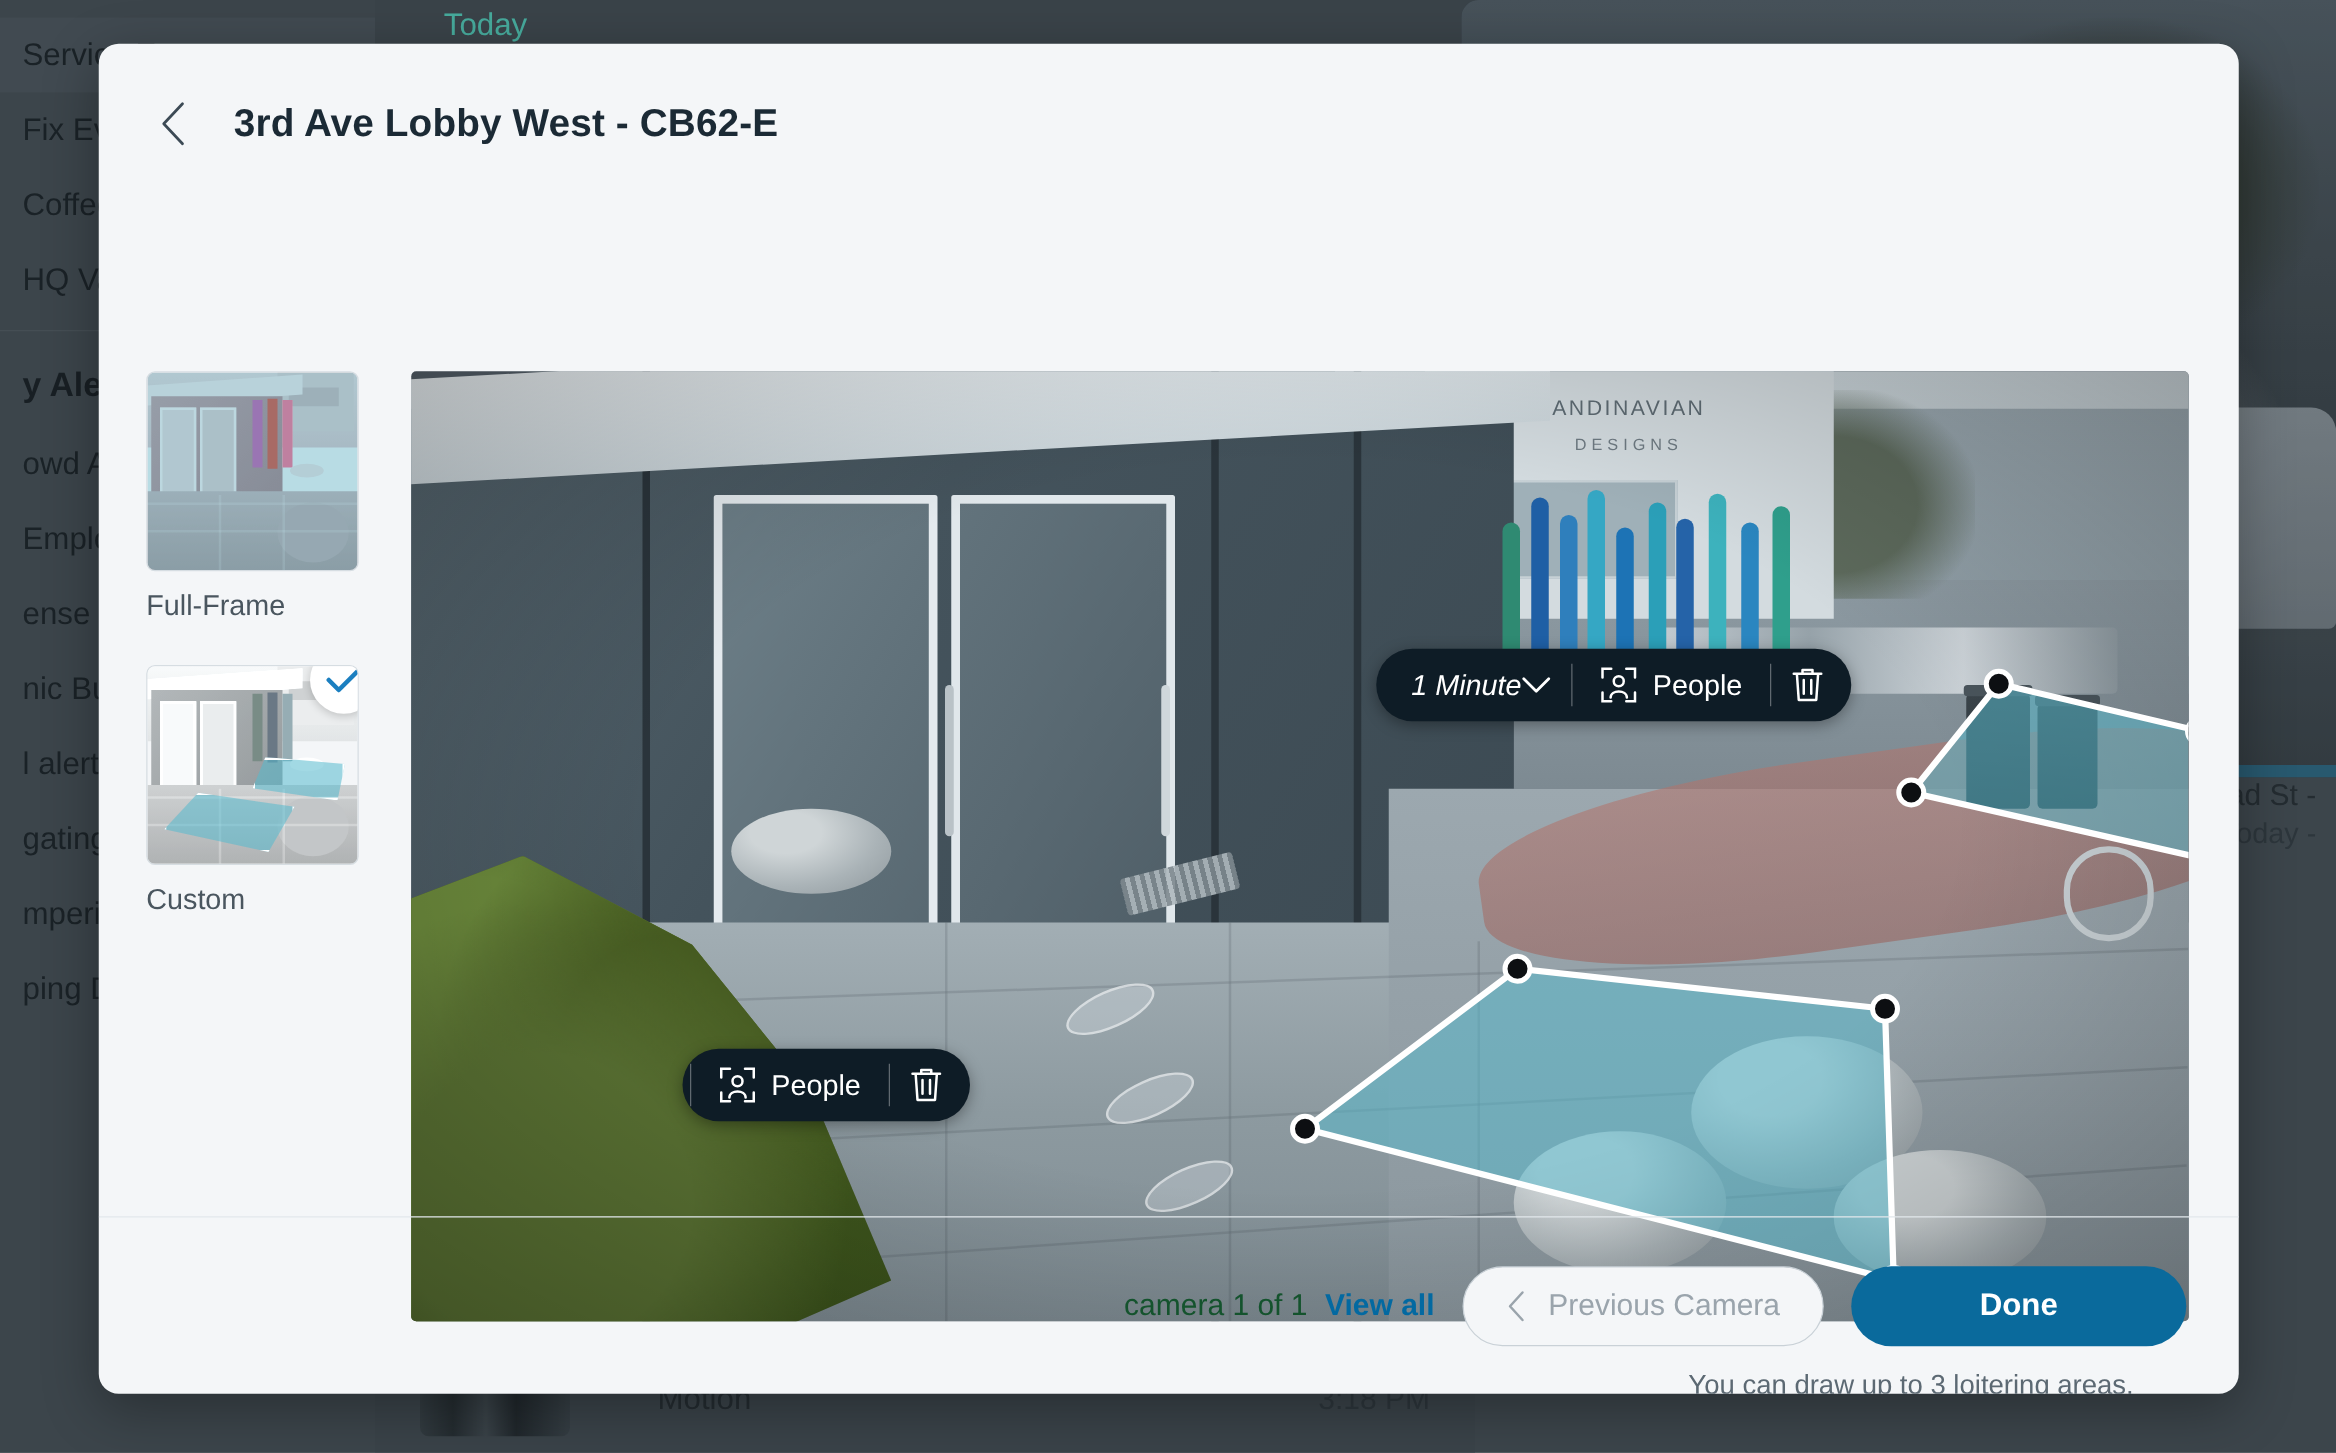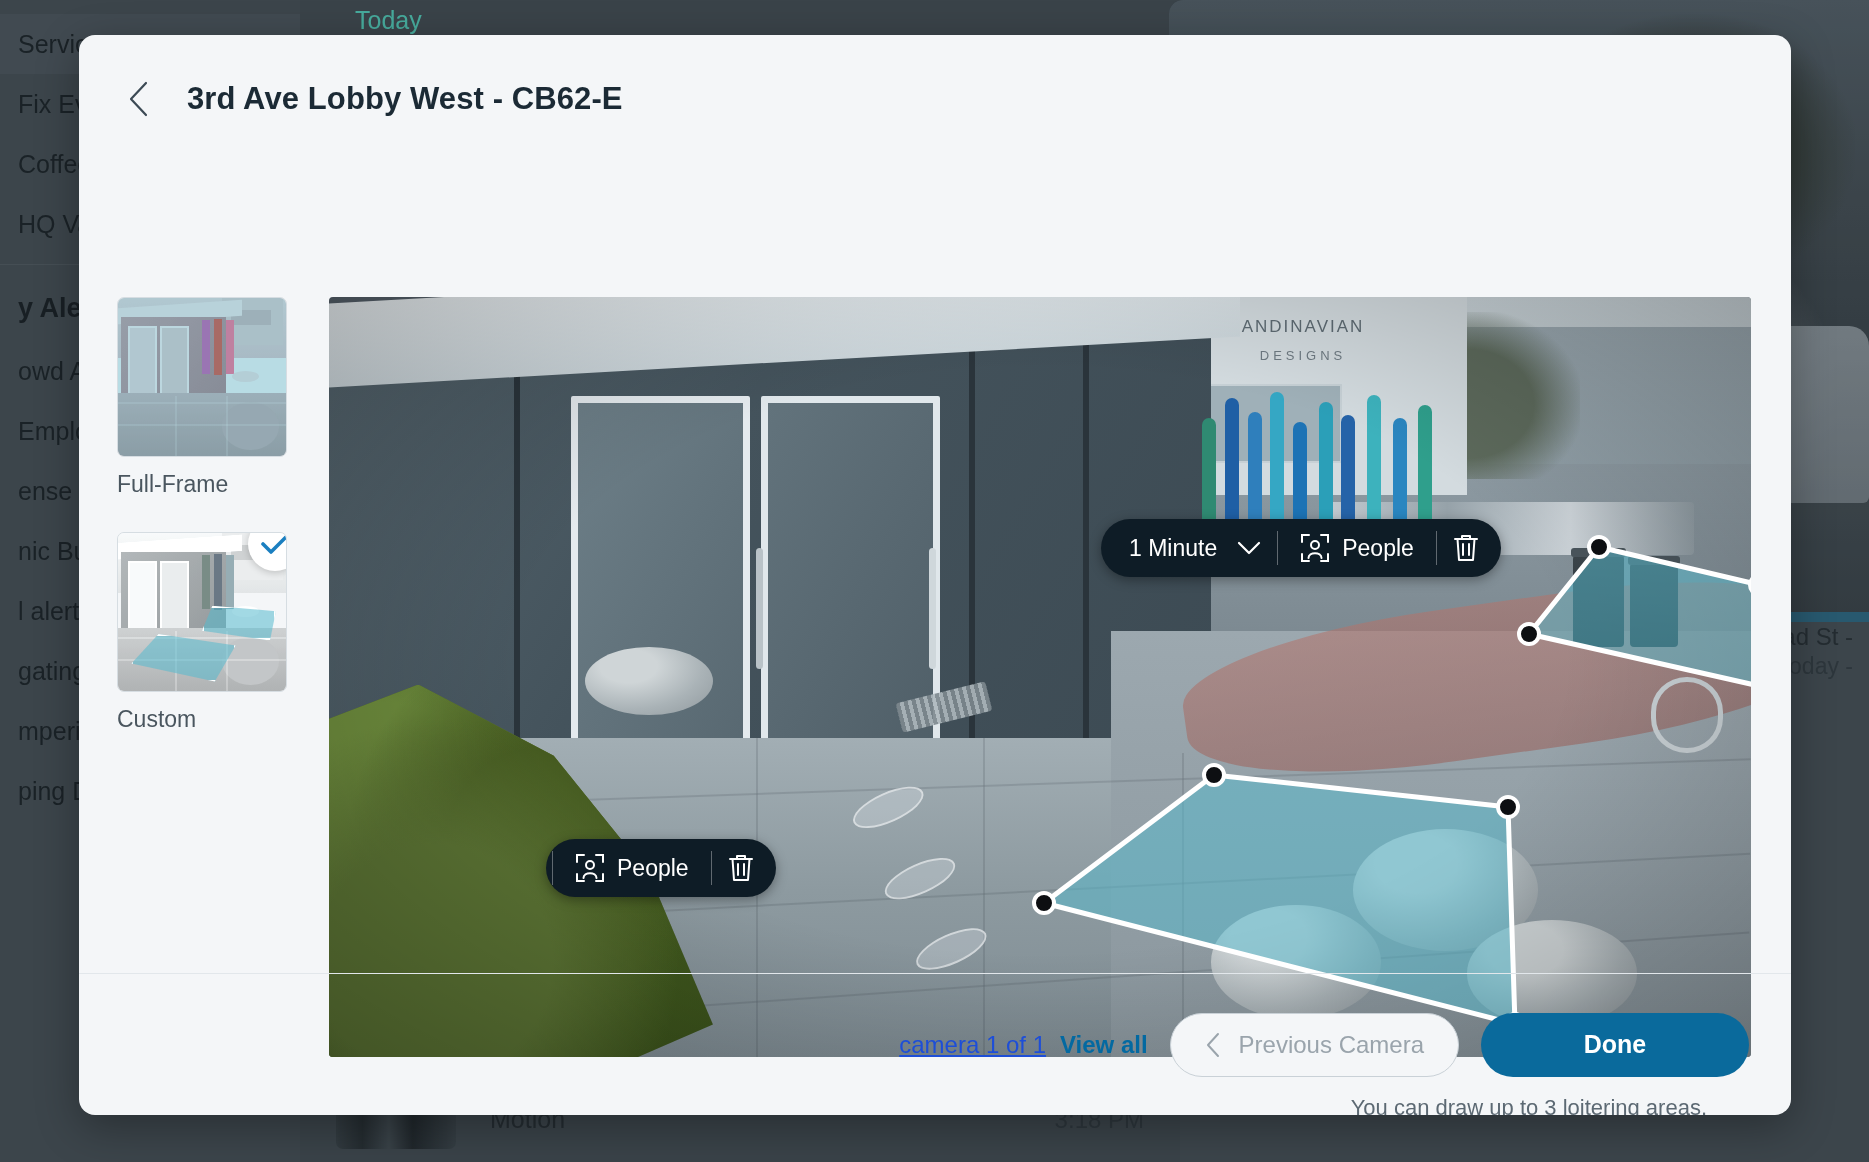--- a/index.html
+++ b/index.html
@@ -34,21 +34,21 @@
     background: #4b555c;
   }
   .bg-today {
     height: 40px; display: flex; align-items: center; padding-left: 55px;
     color: #5eead4; font-size: 25px;
   }
   .bg-strip { height: 24px; background: #5a646b; }
   .bg-event-row {
     position: absolute; left: 0; bottom: 0; width: 880px; height: 86px;
     background: #4b555c; border-top: 1px solid #5b656c;
-    display: flex; align-items: center; padding: 0 36px;
+    display: flex; align-items: center; padding: 0 36px; gap: 36px;
   }
   .bg-event-thumb {
     width: 120px; height: 58px; border-radius: 7px;
     background: linear-gradient(90deg,#404a50 0%,#2c3439 22%,#4a545b 44%,#262d32 64%,#444e55 100%);
     position: relative; flex: none;
   }
   .bg-event-thumb::after {
     content:""; position:absolute; right:2px; top:2px; width:8px; height:8px;
     border-radius:50%; background:#27a07c;
   }
@@ -266,23 +266,23 @@
   .poly-svg { position:absolute; inset:0; width:100%; height:100%; pointer-events:none; }
 
   
   .zone-toolbar {
     position: absolute; display: flex; align-items: center;
     height: 58px; background: #0e1c26; border-radius: 29px;
     color: #ffffff; padding: 0 6px; white-space: nowrap;
     box-shadow: 0 3px 12px rgba(0,0,0,.35);
   }
   .tb-select {
-    display:flex; align-items:center; gap: 20px;
+    display:flex; align-items:center; 
     padding: 0 16px 0 22px; height: 100%; cursor: pointer;
-    font-size: 23px; color: #ffffff; background:none; border:none;
+    font-size: 23px; color: #ffffff; background:none; border:none;font-style:italic;
   }
   .tb-div { width:1px; height:34px; background: rgba(255,255,255,.34); flex:none; }
   .tb-type {
     display:flex; align-items:center; gap:12px; padding: 0 22px; height:100%;
     cursor:pointer; font-size: 23px; color:#fff;
   }
   .tb-trash {
     display:flex; align-items:center; justify-content:center;
     width: 58px; height: 100%; cursor: pointer;
   }
@@ -291,21 +291,21 @@
   .hint {
     padding: 38px 44px 0 0; text-align: right;
     font-size: 22px; color: #5c6973;
   }
   .modal-footer {
     position: absolute; left:0; bottom:0; width:100%; height:142px;
     border-top: 1px solid #e2e7eb;
     display:flex; align-items:center; justify-content:flex-end;
     padding-right: 42px; gap: 0;
   }
-  .cam-count { font-size: 24px; color: #1d4ed8; text-decoration: underline; }
+  .cam-count { font-size: 24px; color: #14532d; }
   .view-all {
     margin-left: 14px; font-size: 24px; font-weight: bold; color: #0369a1;
     cursor: pointer; text-decoration: none;
   }
   .prev-btn {
     margin-left: 22px; display:flex; align-items:center; gap: 18px;
     height: 64px; padding: 0 34px; border-radius: 32px;
     border: 1px solid #c9d1d7; background: #f4f6f8;
     color: #9aa4ac; font-size: 24px; cursor: not-allowed;
   }

